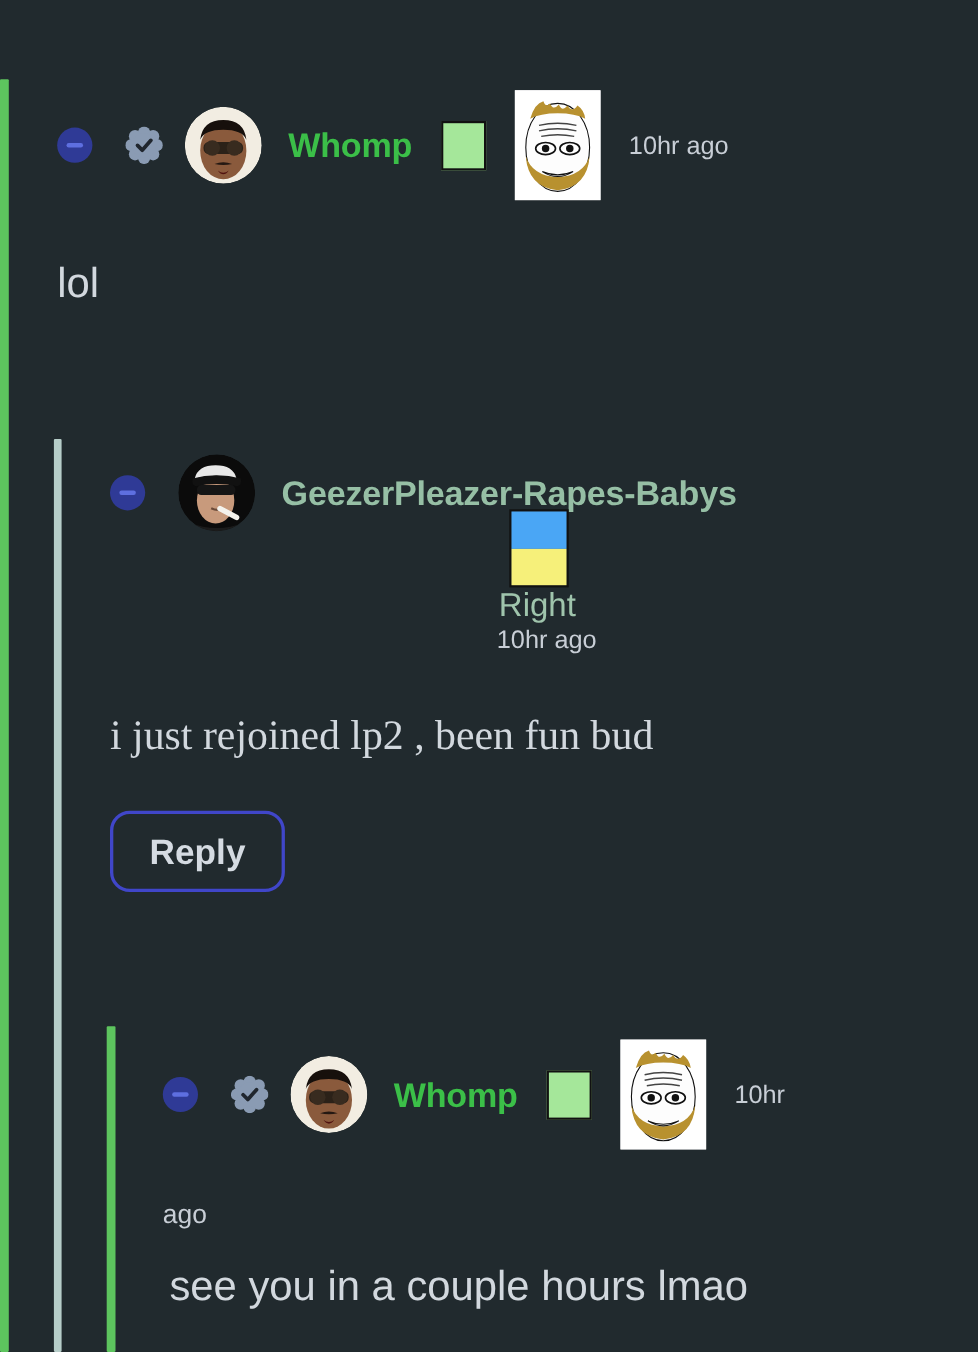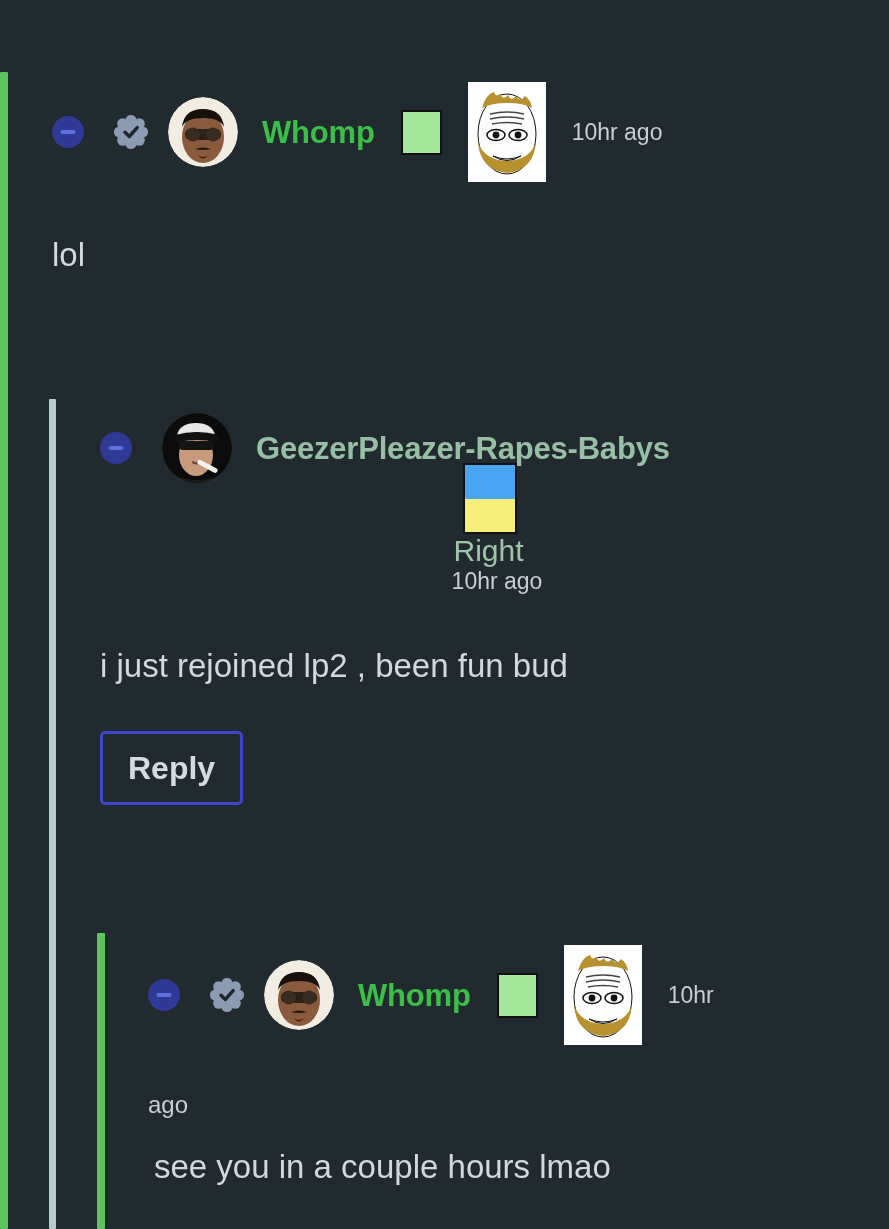--- a/index.html
+++ b/index.html
@@ -153,42 +153,42 @@
   .header-row2 {
     display: flex;
     align-items: center;
     margin-top: -20px;
     margin-left: 14px;
     flex-direction: column;
   }
 
   
   .c-body {
-    font-size: 33px;
+    font-size: 38px;
     color: #d2d8de;
     line-height: 1.3;
     white-space: nowrap;
   }
   #body-1 { margin-top: 52px; margin-left: 0px; }
-  #body-2 { margin-top: 50px; margin-left: 0px; }
+  #body-2 { margin-top: 50px; margin-left: 0px; font-family: Liberation Serif, serif; }
   #body-3 { margin-top: 27px; margin-left: 6px; }
 
   .wrapped-ago {
     font-size: 24px;
     color: #c8ced6;
     margin-top: 46px;
   }
 
   
   .reply-btn {
     display: inline-block;
     margin-top: 43px;
-    padding: 18px 25px;
+    padding: 18px 33px;
     border: 3px solid #4046c9;
-    border-radius: 5px;
+    border-radius: 18px;
     background: transparent;
     color: #d5dbe2;
     font-size: 32px;
     font-weight: bold;
     font-family: "Liberation Sans", sans-serif;
     cursor: pointer;
     line-height: 1;
   }
 </style>
 </head>

